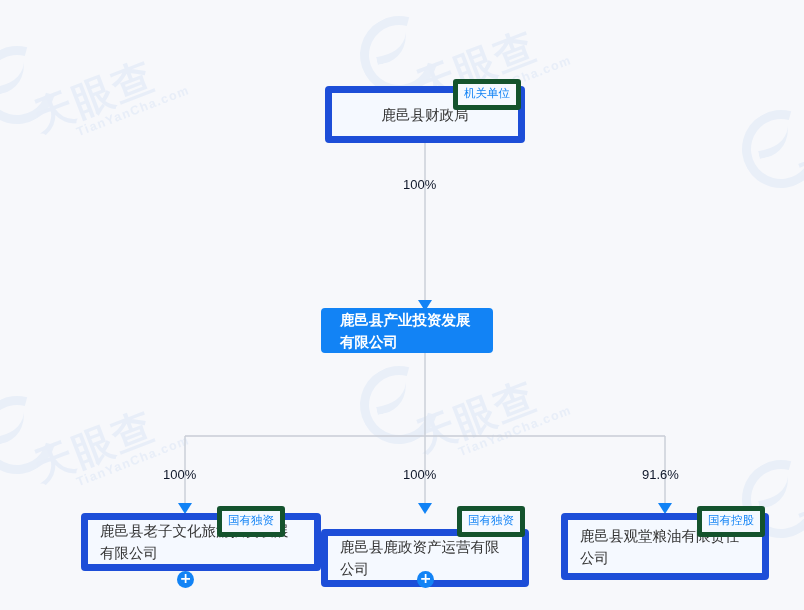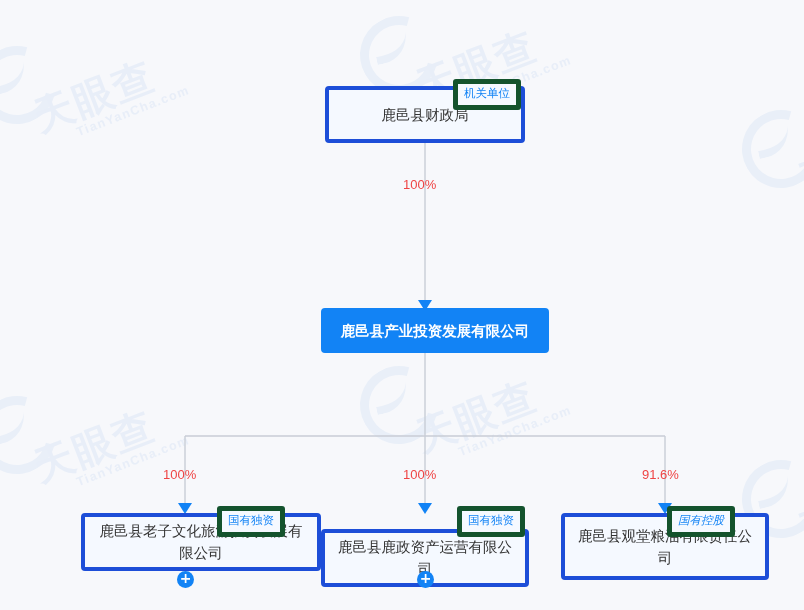--- a/index.html
+++ b/index.html
@@ -79,27 +79,26 @@
     pointer-events: none;
   }
 
   
   .node {
     position: absolute;
     z-index: 2;
   }
   .node-box {
     position: absolute;
-    border: 4px solid #1d4ed8;
+    border: 7px solid #1d4ed8;
     border-radius: 4px;
     background: #f5f9ff;
     display: flex;
     align-items: center;
     justify-content: center;
-    text-align: center;
     color: #333333;
     font-size: 14.5px;
     line-height: 22px;
     padding: 4px 12px;
   }
   .node-box.primary {
     background: #1283f5;
     border-color: #1283f5;
     color: #ffffff;
     font-weight: 700;
@@ -151,21 +150,21 @@
     font-size: 14px;
     font-weight: 700;
     line-height: 15px;
     text-align: center;
     z-index: 4;
     cursor: pointer;
     font-family: "DejaVu Sans", sans-serif;
   }
   .pct {
     position: absolute;
-    color: #ef4444;
+    color: #0f172a;
     font-size: 13px;
     line-height: 1;
     white-space: nowrap;
     z-index: 2;
   }
 </style>
 </head>
 <body>
 
 <div id="canvas">
@@ -236,21 +235,21 @@
 
 
   <div class="node">
     <div class="node-box" style="left:325px; top:86px; width:200px; height:57px;">
       <span>鹿邑县财政局</span>
     </div>
     <div class="tag" style="left:453px; top:79px;">机关单位</div>
   </div>
 
   <div class="node">
-    <div class="node-box primary" style="left:321px; top:308px; width:228px; height:45px;">
+    <div class="node-box primary" style="left:321px; top:308px; width:172px; height:45px;">
       <span>鹿邑县产业投资发展有限公司</span>
     </div>
   </div>
 
   <div class="node">
     <div class="node-box" style="left:81px; top:513px; width:240px; height:58px;">
       <span>鹿邑县老子文化旅游投资发展有限公司</span>
     </div>
     <div class="tag" style="left:217px; top:506px;">国有独资</div>
     <div class="expand-btn" style="left:177px; top:571px;">+</div>
@@ -261,16 +260,16 @@
       <span>鹿邑县鹿政资产运营有限公司</span>
     </div>
     <div class="tag" style="left:457px; top:506px;">国有独资</div>
     <div class="expand-btn" style="left:417px; top:571px;">+</div>
   </div>
 
   <div class="node">
     <div class="node-box" style="left:561px; top:513px; width:208px; height:67px;">
       <span>鹿邑县观堂粮油有限责任公司</span>
     </div>
-    <div class="tag" style="left:667px; top:506px;font-style:italic;">国有控股</div>
+    <div class="tag" style="left:697px; top:506px;">国有控股</div>
   </div>
 
 </div>
 
 </body></html>

